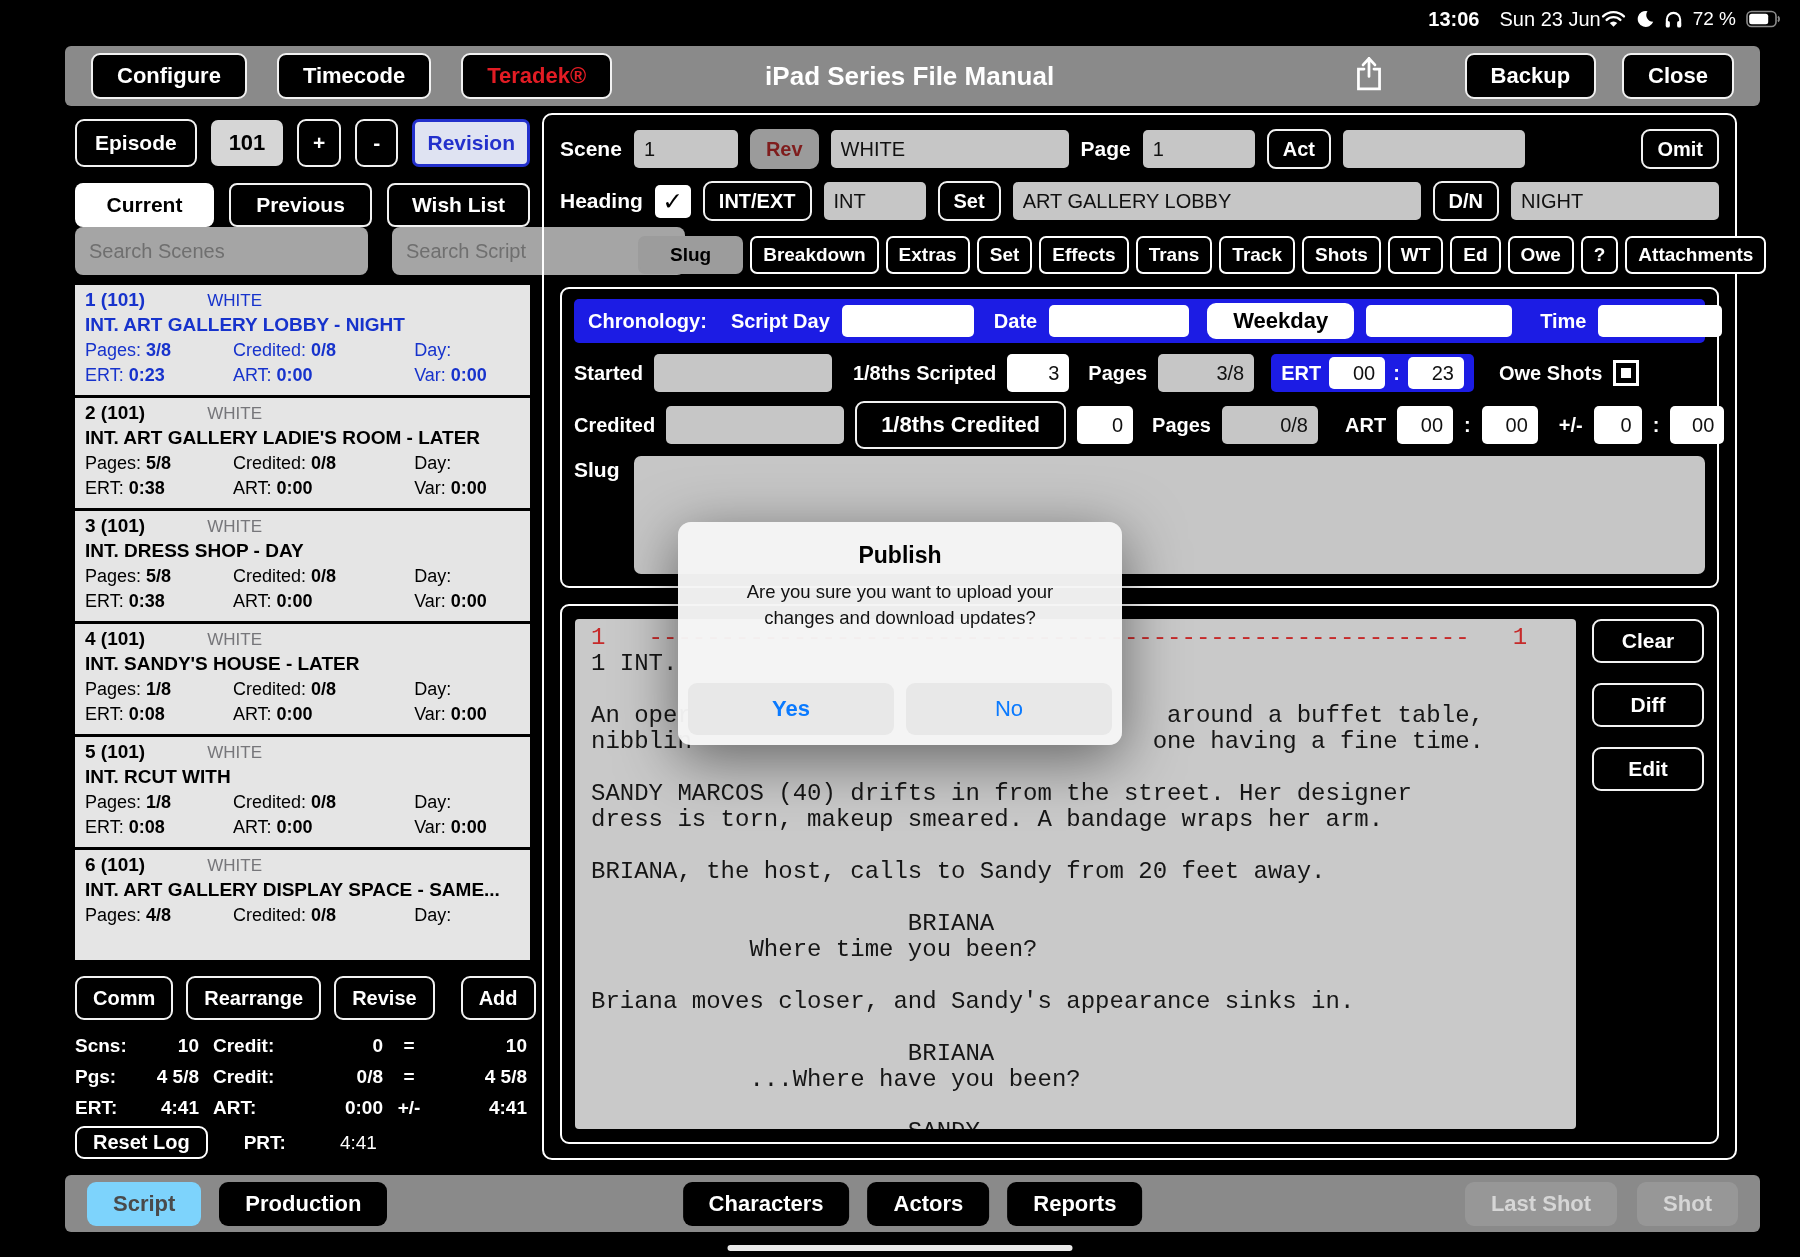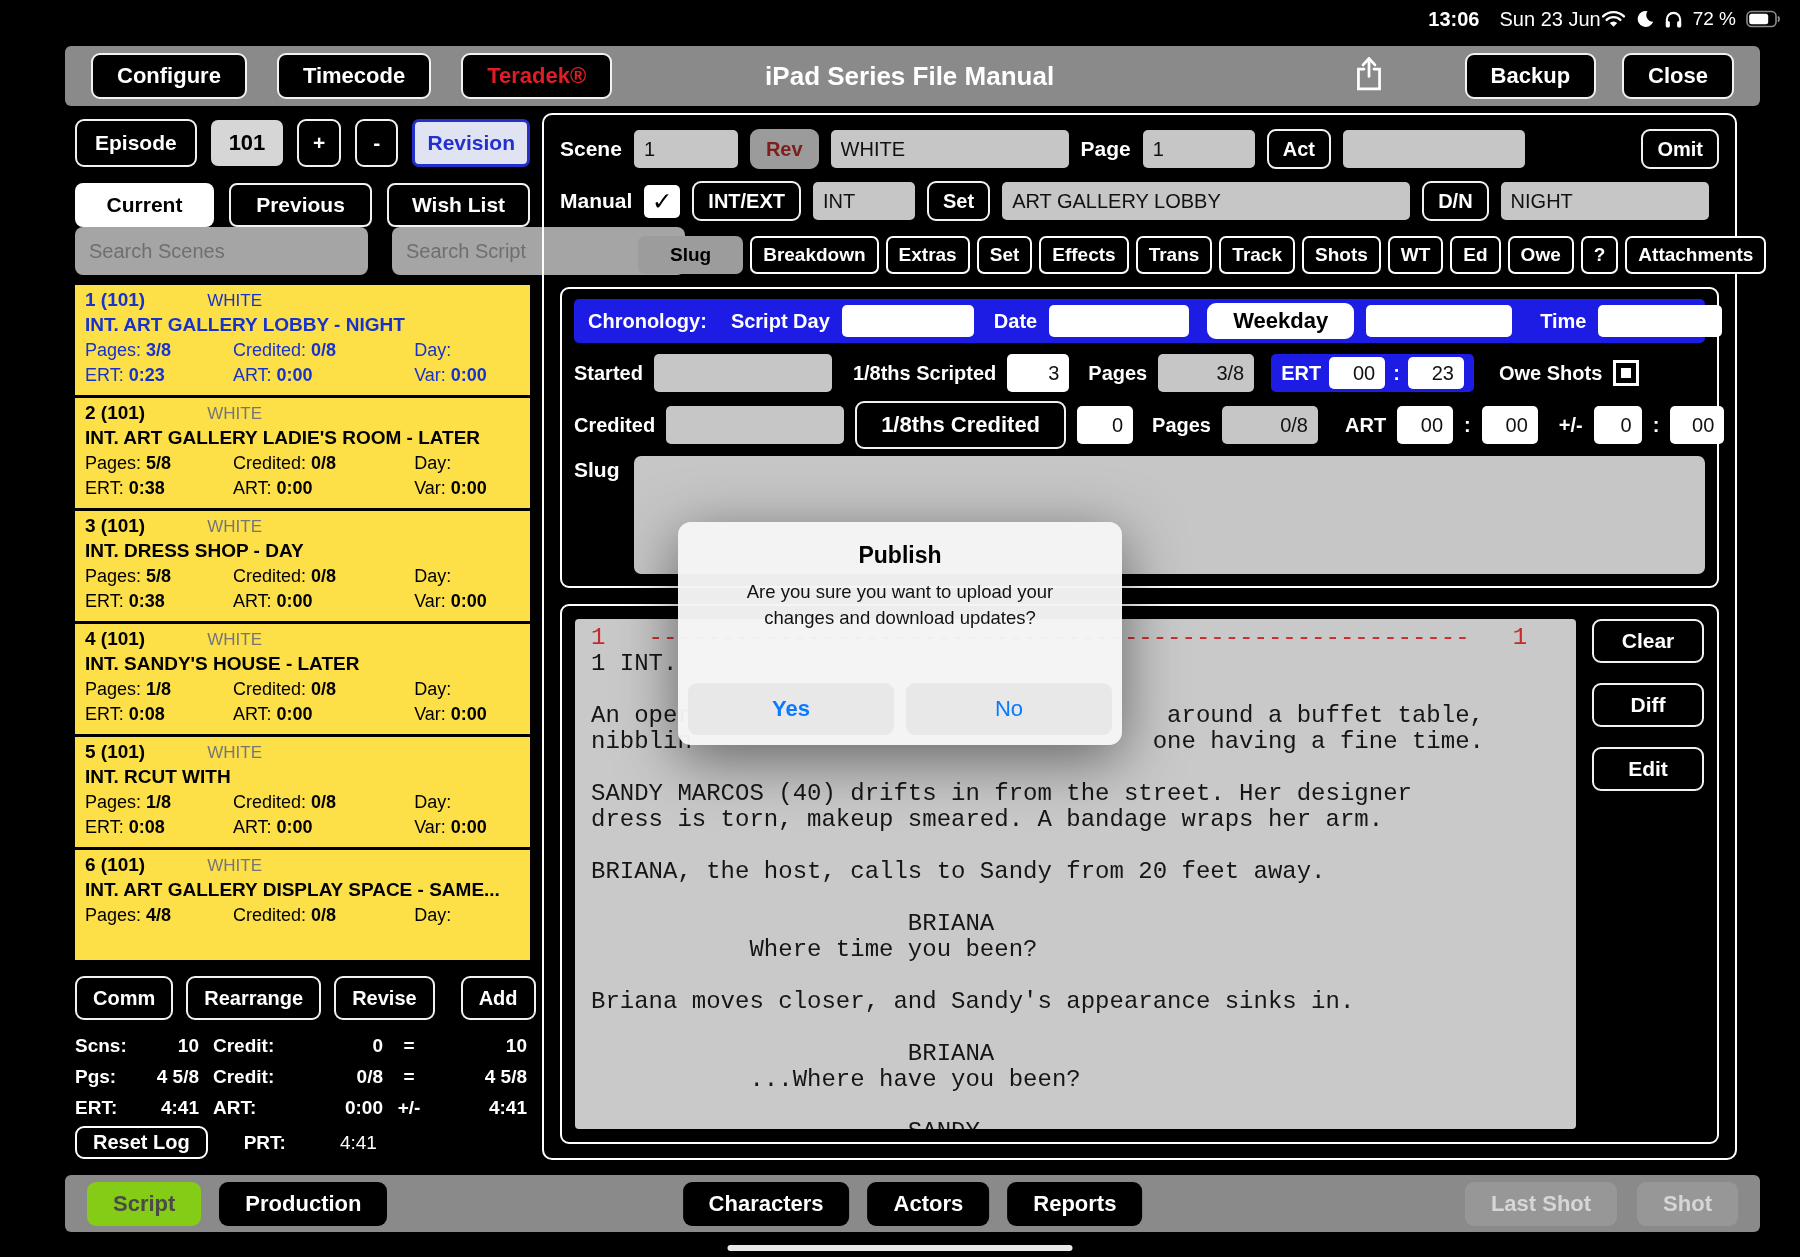--- a/index.html
+++ b/index.html
@@ -32,21 +32,21 @@
   .revision { background:#dfe3f2; border:3px solid #2330cc; color:#2330cc; border-radius:7px; font-weight:bold; font-size:21px; height:48px; display:flex; align-items:center; padding:0 12px; margin-left:auto; }
   .ltabs { display:flex; gap:15px; margin-top:15px; height:44px; }
   .ltab { flex:1; display:flex; align-items:center; justify-content:center; font-weight:bold; font-size:21px; border-radius:8px; }
   .ltab.active { background:#fff; color:#000; }
   .ltab.inactive { background:#000; color:#fff; border:2px solid #f2f2f2; }
   .search-row { display:flex; gap:24px; margin-top:0; }
   .search-inp { flex:1; height:48px; background:#a5a5a5; border:none; border-radius:8px; font-size:20px; padding:0 14px; color:#3e3e3e; font-family:inherit; outline:none; }
   .search-inp::placeholder { color:#6f6f6f; opacity:1; }
 
   .scene-list { margin-top:10px; height:680px; overflow:hidden; display:flex; flex-direction:column; gap:3px; }
-  .scene-card { background:#fde047; padding:4px 10px 5px 10px; }
+  .scene-card { background:#e5e5e5; padding:4px 10px 5px 10px; }
   .sc-row1 { display:flex; align-items:baseline; height:25px; }
   .sc-num { font-weight:bold; font-size:19px; color:#000; }
   .sc-rev { margin-left:62px; font-size:17px; color:#76767a; }
   .sc-slug { font-weight:bold; font-size:19px; color:#000; height:26px; white-space:nowrap; overflow:hidden; }
   .sc-grid { display:grid; grid-template-columns:1.02fr 1.25fr 0.73fr; font-size:18px; height:25px; color:#000; }
   .sc-grid b { font-weight:bold; }
   .scene-card.selected .sc-num, .scene-card.selected .sc-rev, .scene-card.selected .sc-slug,
   .scene-card.selected .sc-grid, .scene-card.selected .sc-l, .scene-card.selected b { color:#1733cc; }
 
   .act-row { display:flex; gap:13px; margin-top:11px; height:44px; }
@@ -106,21 +106,21 @@
   .modal-msg { text-align:center; font-size:18.5px; color:#111; margin:10px 34px 0 34px; line-height:26px; }
   .modal-btns { margin-top:auto; display:flex; gap:12px; padding:8px 10px 10px 10px; }
   .modal-btn { flex:1; height:52px; border-radius:9px; background:#e8e8e8; display:flex; align-items:center; justify-content:center; font-size:22px; color:#0a7aff; }
   .modal-btn.primary { font-weight:bold; }
 
   
   .bottombar { position:absolute; left:65px; top:1175px; width:1695px; height:57px; background:#8a8a8a; border-radius:6px; display:flex; align-items:center; padding:0 22px; }
   .bb-group { display:flex; gap:18px; align-items:center; }
   .bb-center { position:absolute; left:50%; transform:translateX(-50%); display:flex; gap:18px; }
   .bbtn { background:#000; color:#fff; border:none; border-radius:9px; font-weight:bold; font-size:22px; padding:9px 26px; white-space:nowrap; }
-  .bbtn.dis-dark { background:#84cc16; color:#4a4a4a; }
+  .bbtn.dis-dark { background:#7dd3fc; color:#4a4a4a; }
   .bbtn.dis-light { background:#979797; color:#d6d6d6; }
   .bb-right { margin-left:auto; display:flex; gap:20px; }
   .home-indicator { position:absolute; left:50%; transform:translateX(-50%); bottom:6px; width:345px; height:6px; border-radius:3px; background:#e9e9e9; }
 </style>
 </head>
 <body>
 
 <div class="screen">
 
   <div class="statusbar">
@@ -359,21 +359,21 @@
       <input class="inp" style="width: 238px;" value="WHITE">
       <span class="lbl">Page</span>
       <input class="inp" style="width: 112px;" value="1">
       <div class="btn">Act</div>
       <input class="inp" style="width: 182px;" value="">
       <div class="grow"></div>
       <div class="btn">Omit</div>
     </div>
 
     <div class="erow" style="margin-top:8px">
-      <span class="lbl">Manual</span>
+      <span class="lbl">Heading</span>
       <span class="chk">✓</span>
       <div class="btn">INT/EXT</div>
       <input class="inp" style="width: 102px;" value="INT">
       <div class="btn">Set</div>
       <input class="inp" style="width: 408px;" value="ART GALLERY LOBBY">
       <div class="btn">D/N</div>
       <input class="inp" style="width: 208px;" value="NIGHT">
     </div>
 
     <div class="tabs-row">

